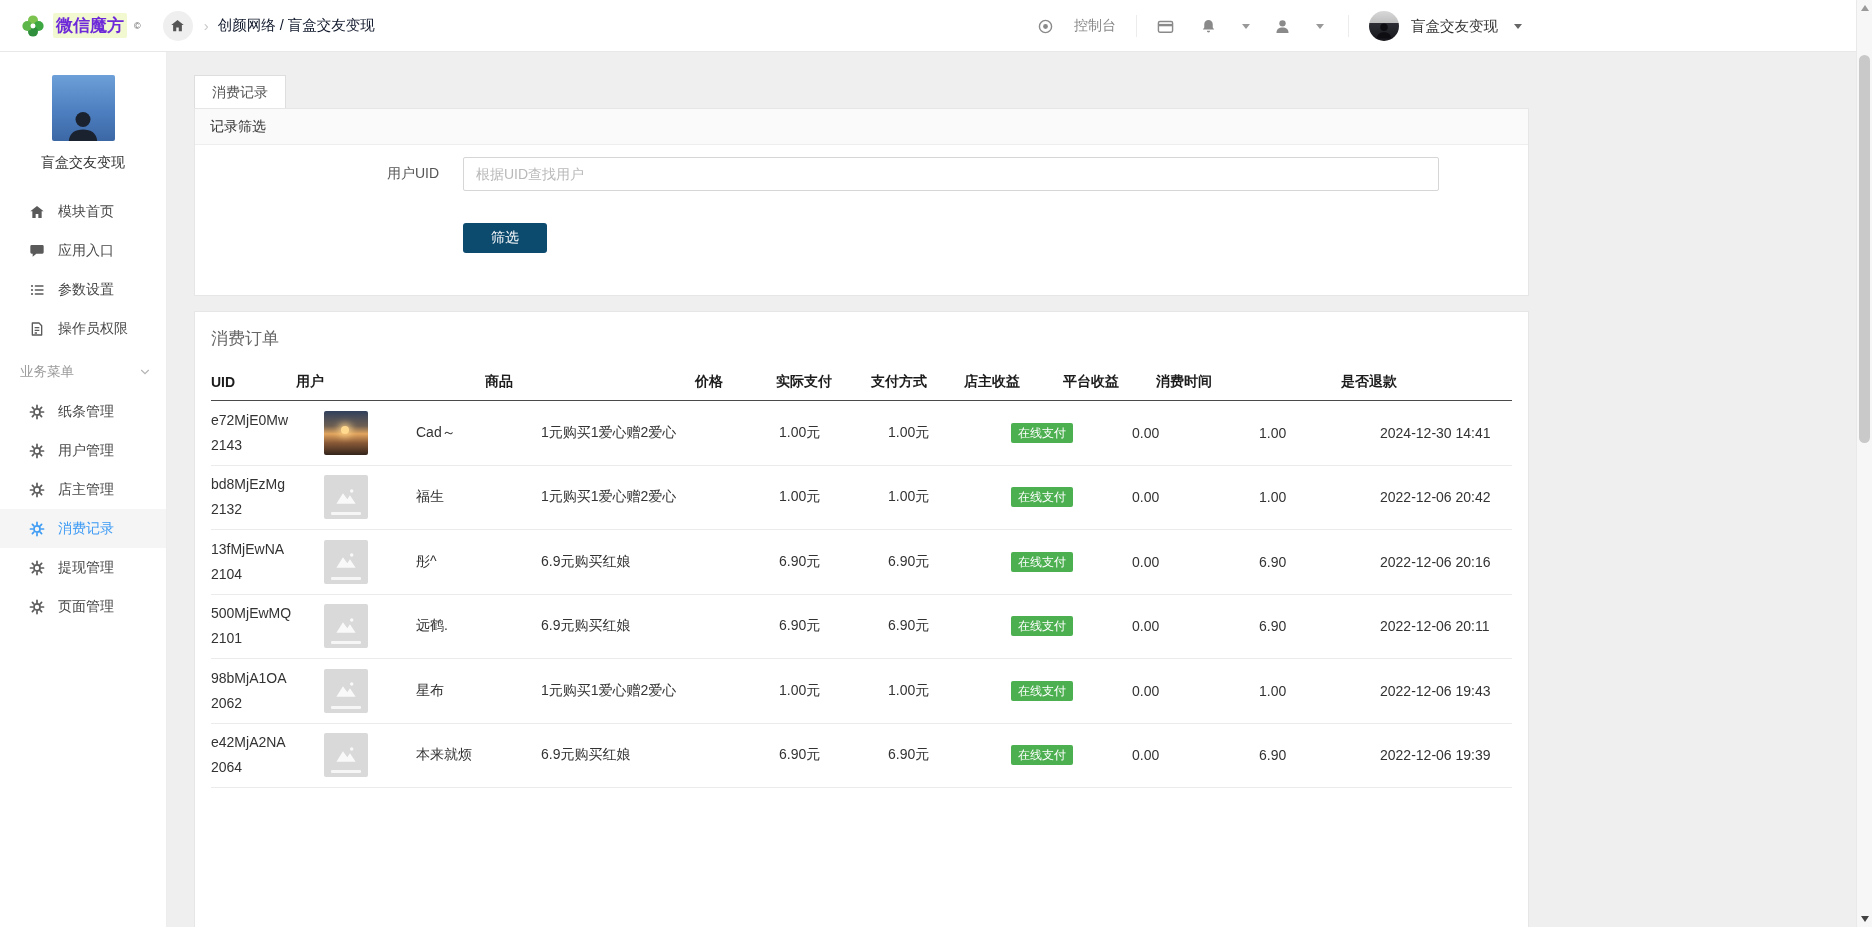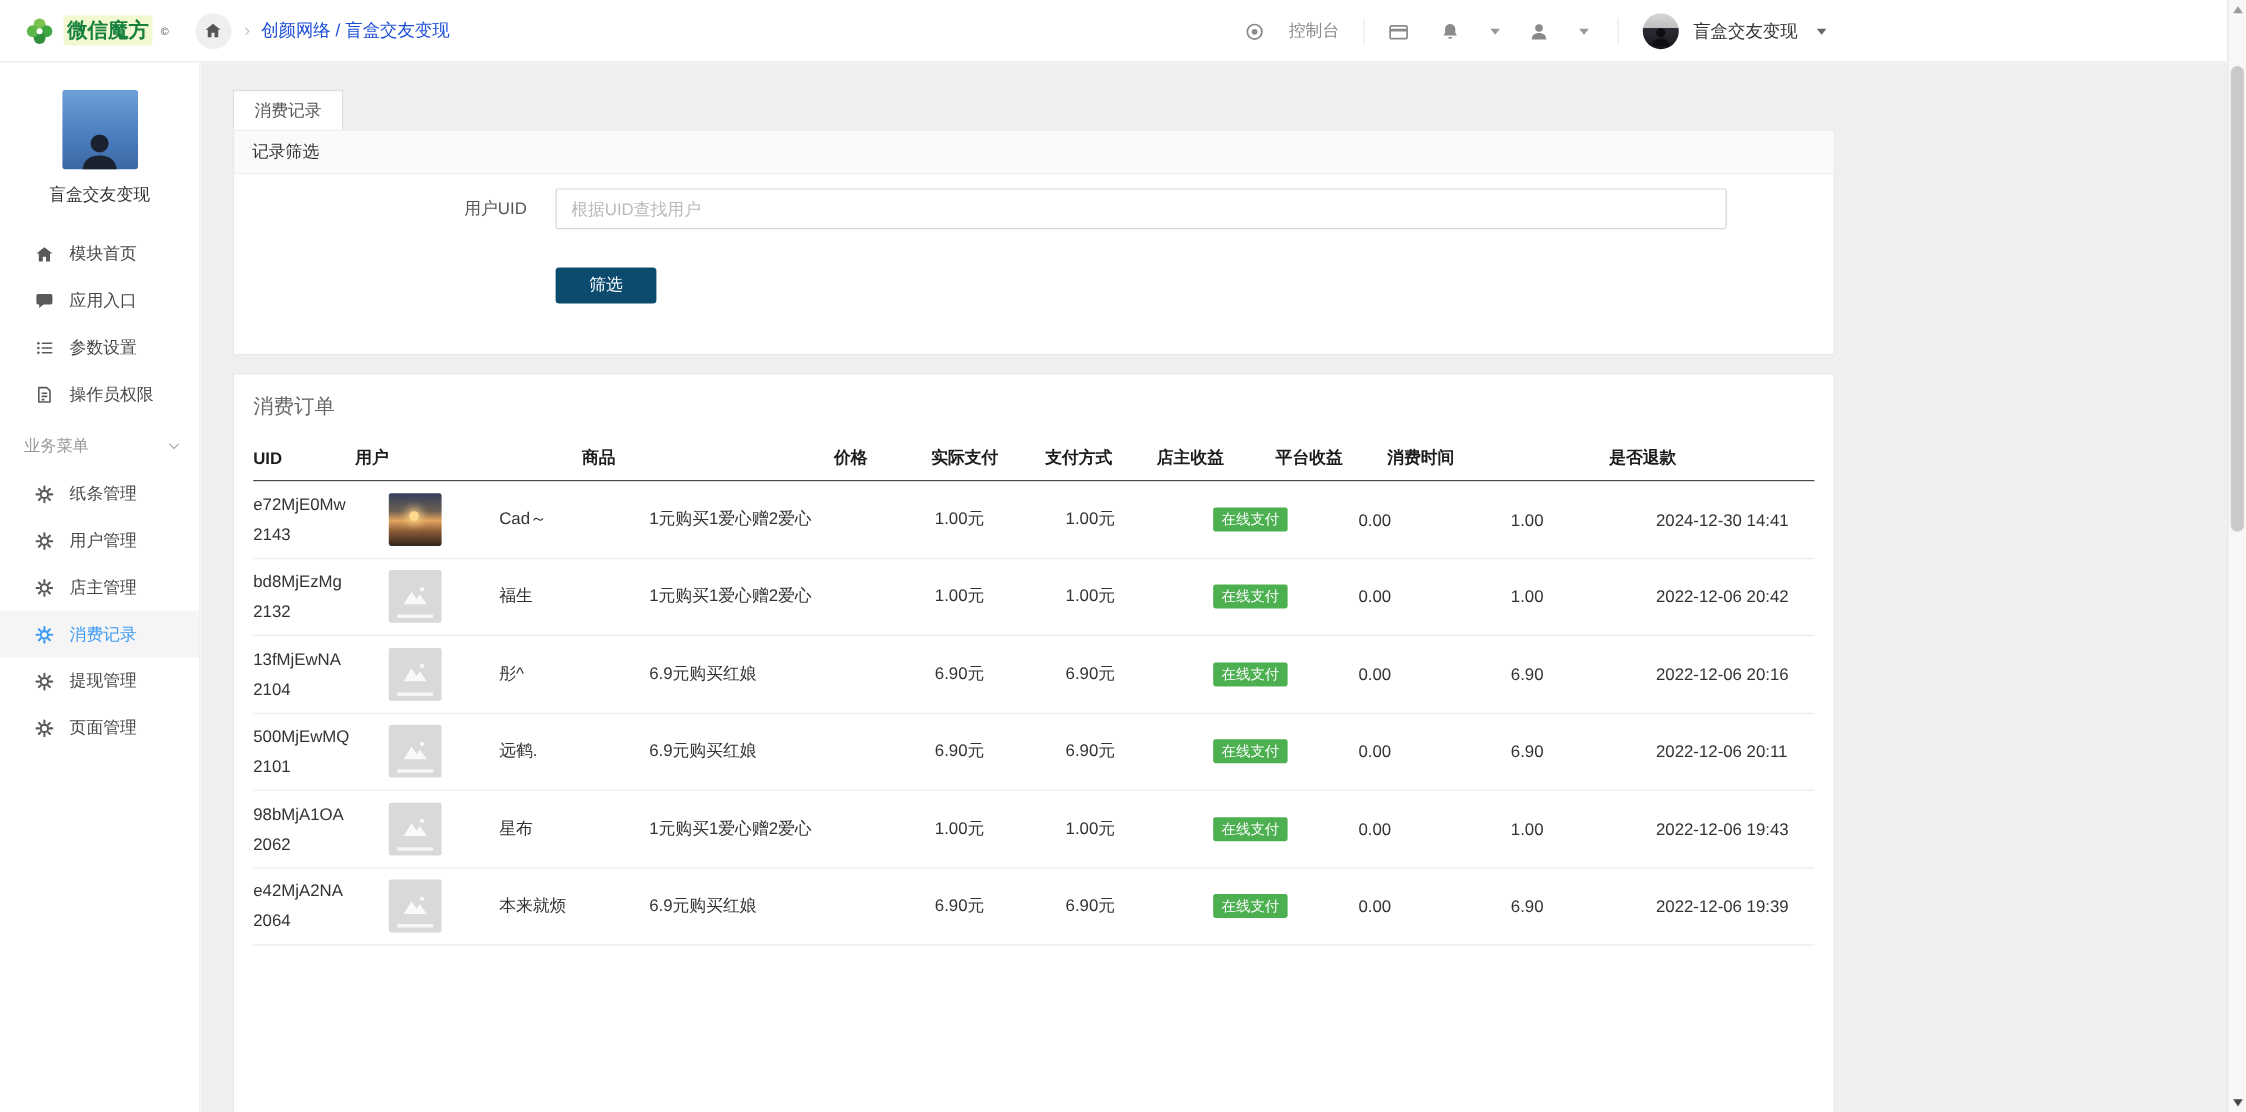--- a/index.html
+++ b/index.html
@@ -5,27 +5,27 @@
   * { margin:0; padding:0; box-sizing:border-box; }
   html,body { width:1872px; height:927px; overflow:hidden; }
   body { font-family:"Liberation Sans","DejaVu Sans",sans-serif; font-size:14px; color:#333; background:#efefef; }
   .ic { display:block; }
 
   
   .navbar { position:fixed; top:0; left:0; width:1872px; height:52px; background:#fff;
             border-bottom:1px solid #e8e8e8; display:flex; align-items:center; z-index:20; }
   .logo { display:flex; align-items:center; gap:7px; padding:0 16px 0 20px; cursor:pointer; }
   .logo .ic { width:26px; height:26px; }
-  .logo-text { font-size:17px; font-weight:bold; color:#15803d; background:#f2f8cf; padding:1px 3px; border-radius:2px; }
+  .logo-text { font-size:17px; font-weight:bold; color:#6d28d9; background:#f2f8cf; padding:1px 3px; border-radius:2px; }
   .logo-sup { font-size:9px; color:#555; vertical-align:top; }
   .home-btn { width:30px; height:30px; border-radius:50%; background:#efefef; display:flex;
               align-items:center; justify-content:center; margin-left:6px; cursor:pointer; color:#555; }
   .home-btn .ic { width:15px; height:15px; }
   .crumb-sep { color:#c8c8c8; margin:0 9px 0 11px; font-size:15px; }
-  .breadcrumb { color:#1d4ed8; font-size:14.5px; cursor:pointer; }
+  .breadcrumb { color:#0f172a; font-size:14.5px; cursor:pointer; }
 
   .nav-right { position:absolute; right:350px; top:0; height:52px; display:flex; align-items:center; color:#8a8a8a; }
   .nav-item { display:flex; align-items:center; gap:20px; cursor:pointer; }
   .nav-item .ic { width:17px; height:17px; }
   .vdiv { width:1px; height:22px; background:#ececec; margin:0 20px; }
   .caret { width:0; height:0; border-left:4px solid transparent; border-right:4px solid transparent;
            border-top:5px solid #999; margin-left:5px; }
   .nav-avatar { width:30px; height:30px; border-radius:50%; overflow:hidden; margin-left:20px;
                 background:linear-gradient(180deg,#d8d8d8 0%, #bfbfbf 40%, #2c2c34 41%, #17171d 100%);
                 display:flex; align-items:flex-end; justify-content:center; cursor:pointer; }

